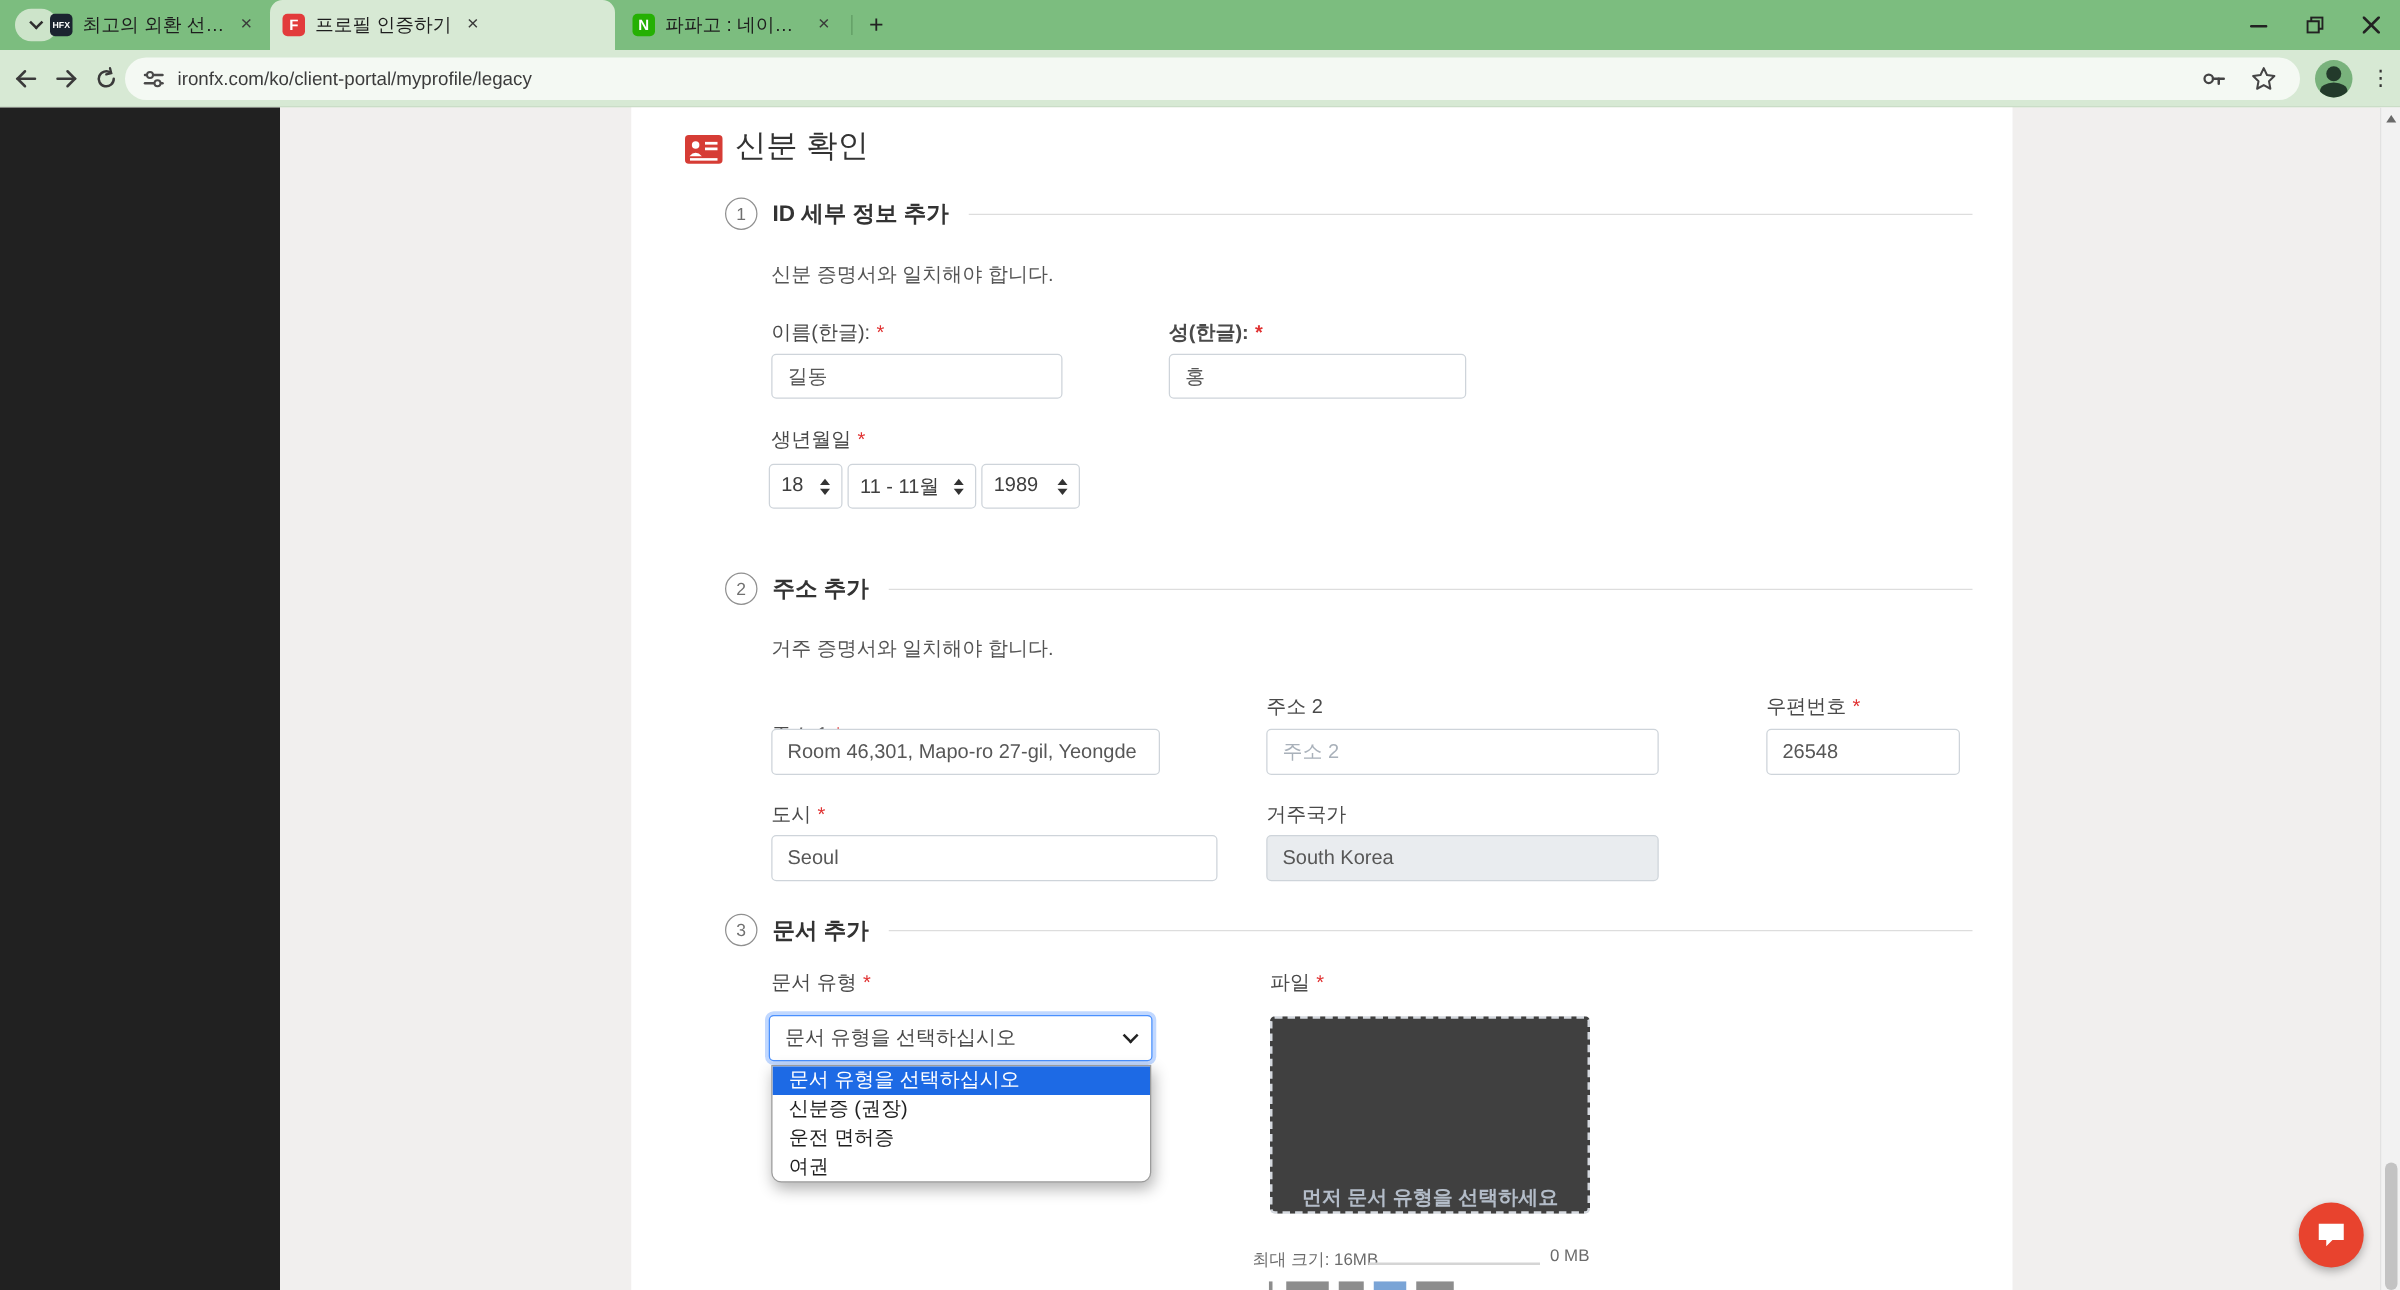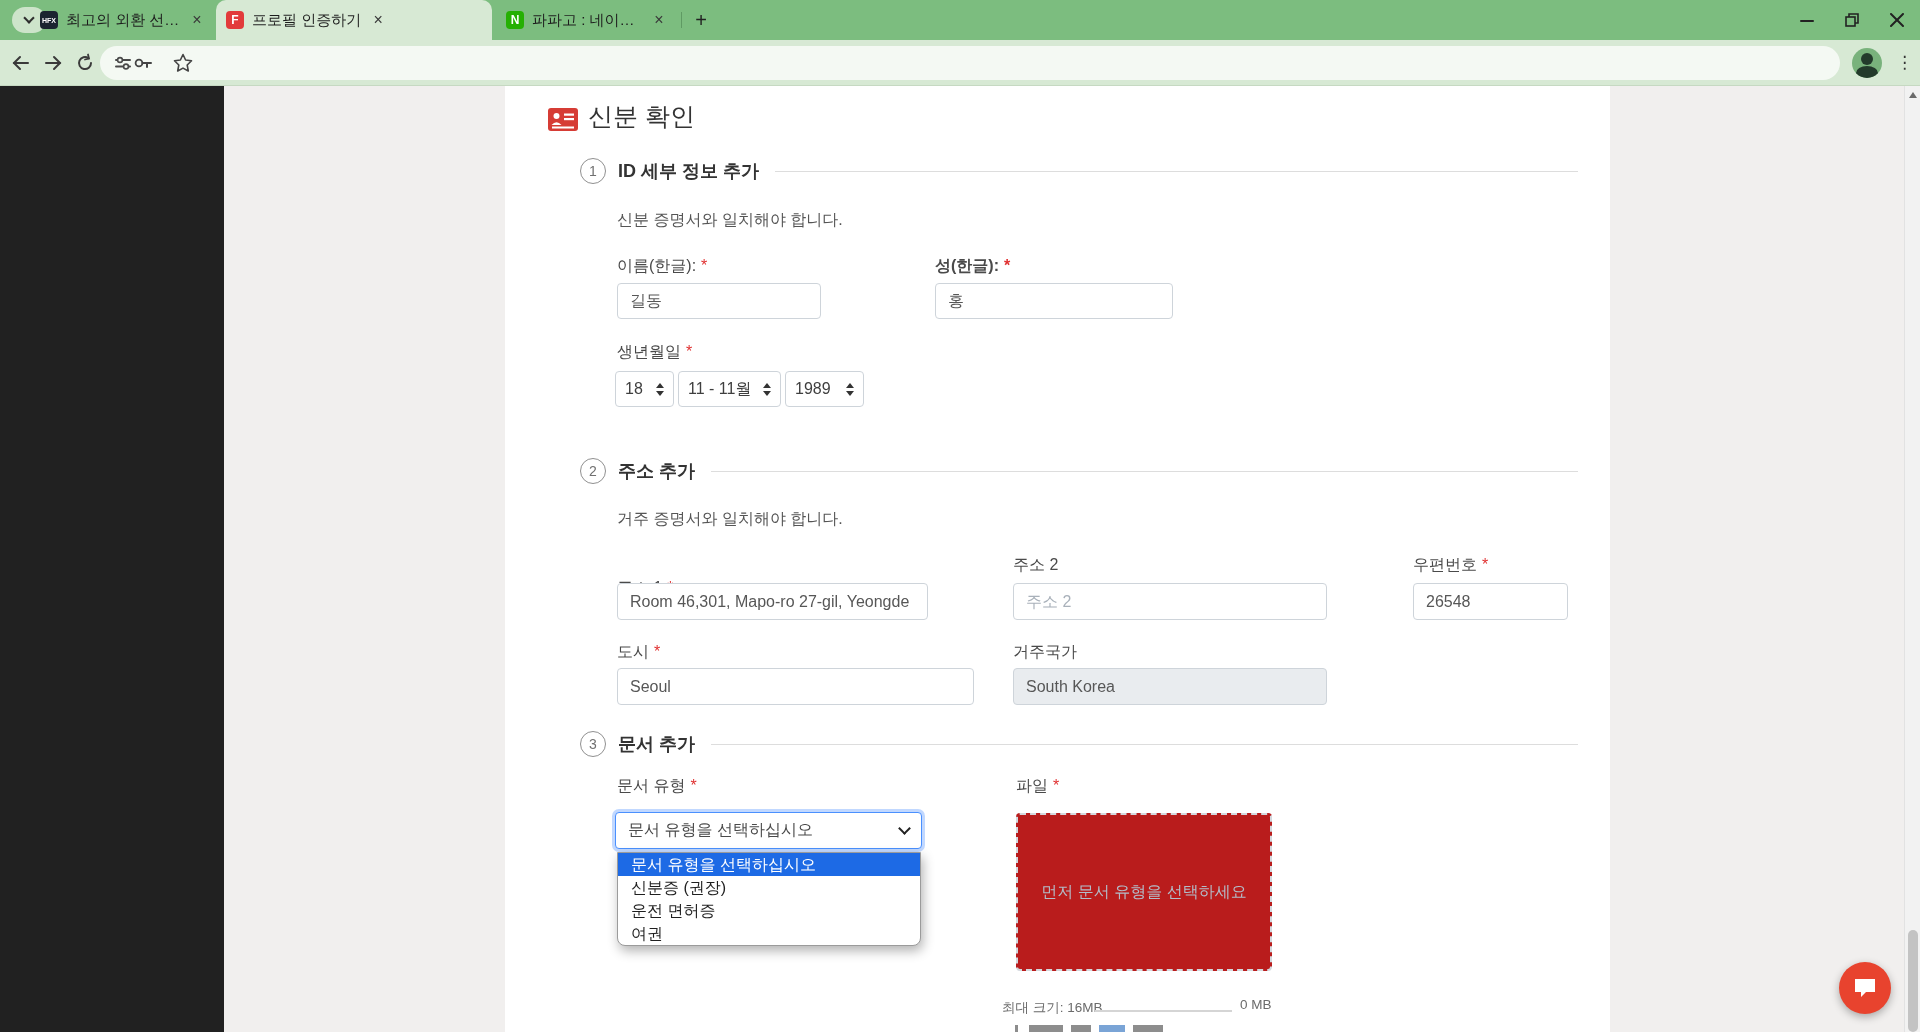--- a/index.html
+++ b/index.html
@@ -53,21 +53,21 @@
   .selbox { position:absolute; border:1px solid #ced4da; border-radius:4px; background:#fff; color:#3f3f3f; font-size:16px; display:flex; align-items:center; padding:0 9px; }
   .selbox .val { flex:1; white-space:nowrap; }
   .spin { display:flex; flex-direction:column; margin-left:6px; }
   .spin .u { width:0;height:0;border-left:4px solid transparent;border-right:4px solid transparent;border-bottom:5px solid #333; margin-bottom:3px;}
   .spin .d { width:0;height:0;border-left:4px solid transparent;border-right:4px solid transparent;border-top:5px solid #333; }
   .docselect { position:absolute; left:615px; top:726px; width:307px; height:37px; border:1px solid #4a90fe; box-shadow:0 0 0 3px rgba(77,144,254,.35); border-radius:4px; background:#fff; display:flex; align-items:center; padding:0 12px; font-size:16px; color:#4a4a4a; }
   .docselect .dchev { width:9px; height:9px; border-right:2.2px solid #222; border-bottom:2.2px solid #222; transform:rotate(45deg); margin-top:-4px; }
   .droplist { position:absolute; left:617px; top:766px; width:304px; height:94px; background:#fff; border:1px solid #9b9b9b; border-radius:0 0 8px 8px; box-shadow:2px 5px 12px rgba(0,0,0,.3); overflow:hidden; z-index:5; }
   .dropitem { height:23px; line-height:23px; padding-left:13px; font-size:16px; color:#1f1f1f; white-space:nowrap; }
   .dropitem.sel { background:#1d6ae5; color:#fff; }
-  .dropzone { position:absolute; left:1016px; top:727px; width:256px; height:158px; border:2px dashed #d4d8de; border-radius:4px; background:#b91c1c; display:flex; align-items:center; justify-content:center; }
+  .dropzone { position:absolute; left:1016px; top:727px; width:256px; height:158px; border:2px dashed #d4d8de; border-radius:4px; background:#404040; display:flex; align-items:flex-end; justify-content:center;font-weight:bold; }
   .dropzone span { font-size:16px; color:#b3bcc8; }
   .smalltxt { position:absolute; font-size:13.5px; color:#6b6b6b; }
   .progline { position:absolute; left:1095px; top:924px; width:137px; height:2px; background:#d5d5d5; }
   .sliver { position:absolute; left:1015px; top:939px; width:280px; height:7px; overflow:hidden; }
   .sliver i { position:absolute; top:0; height:7px; background:#8d8d8d; }
   .chatbtn { position:absolute; left:1839px; top:876px; width:52px; height:52px; border-radius:50%; background:#e8432e; box-shadow:0 3px 8px rgba(0,0,0,.3); display:flex; align-items:center; justify-content:center; }
 
   .icon-line { stroke:#3a3a3a; stroke-width:2; fill:none; stroke-linecap:round; }
 </style>
 </head>
@@ -140,20 +140,21 @@
       </svg>
     </div>
 
     <div class="omnibox">
       <svg width="18" height="18" style="margin-left:14px;">
         <line x1="2" y1="6" x2="16" y2="6" class="icon-line" style="stroke:#4a4a4a;"></line>
         <circle cx="6" cy="6" r="2.4" style="fill:#f4f9f3;stroke:#4a4a4a;stroke-width:1.6;"></circle>
         <line x1="2" y1="12.5" x2="16" y2="12.5" class="icon-line" style="stroke:#4a4a4a;"></line>
         <circle cx="12" cy="12.5" r="2.4" style="fill:#f4f9f3;stroke:#4a4a4a;stroke-width:1.6;"></circle>
       </svg>
+      <div class="urltext">ironfx.com/ko/client-portal/myprofile/legacy</div>
       <svg class="obicon" width="22" height="22">
         <circle cx="7" cy="11" r="3.4" style="fill:none;stroke:#444;stroke-width:1.8;"></circle>
         <line x1="10.4" y1="11" x2="19" y2="11" class="icon-line" style="stroke:#444;"></line>
         <line x1="15" y1="11" x2="15" y2="15" class="icon-line" style="stroke:#444;"></line>
       </svg>
       <svg class="obicon" width="22" height="22">
         <path d="M11 2.5 L13.6 8 L19.5 8.8 L15.2 13 L16.3 19 L11 16.1 L5.7 19 L6.8 13 L2.5 8.8 L8.4 8 Z" style="fill:none;stroke:#444;stroke-width:1.6;stroke-linejoin:round;"></path>
       </svg>
     </div>
 
@@ -180,21 +181,21 @@
 
     <div class="steprow" style="top:72px;">
       <div class="stepnum">1</div>
       <div class="steptitle">ID 세부 정보 추가</div>
       <div class="stepline"></div>
     </div>
     <div class="desc" style="top:124px;">신분 증명서와 일치해야 합니다.</div>
 
     <div class="flabel" style="left:617px;top:170px;"><span>이름(한글):</span><span class="req">*</span></div>
     <div class="flabel" style="left:935px;top:170px;font-weight:bold;"><span>성(한글):</span><span class="req">*</span></div>
-    <input class="ctl" style="left: 617px; top: 197px; width: 204px; height: 36px;" value="길동">
+    <input class="ctl" style="left: 617px; top: 197px; width: 233px; height: 36px;" value="길동">
     <input class="ctl" style="left: 935px; top: 197px; width: 238px; height: 36px;" value="홍">
 
     <div class="flabel" style="left:617px;top:256px;"><span>생년월일</span><span class="req">*</span></div>
     <div class="selbox" style="left:615px;top:285px;width:59px;height:36px;">
       <span class="val">18</span>
       <span class="spin">
           <span class="u"></span>
           <span class="d"></span>
         </span>
     </div>

